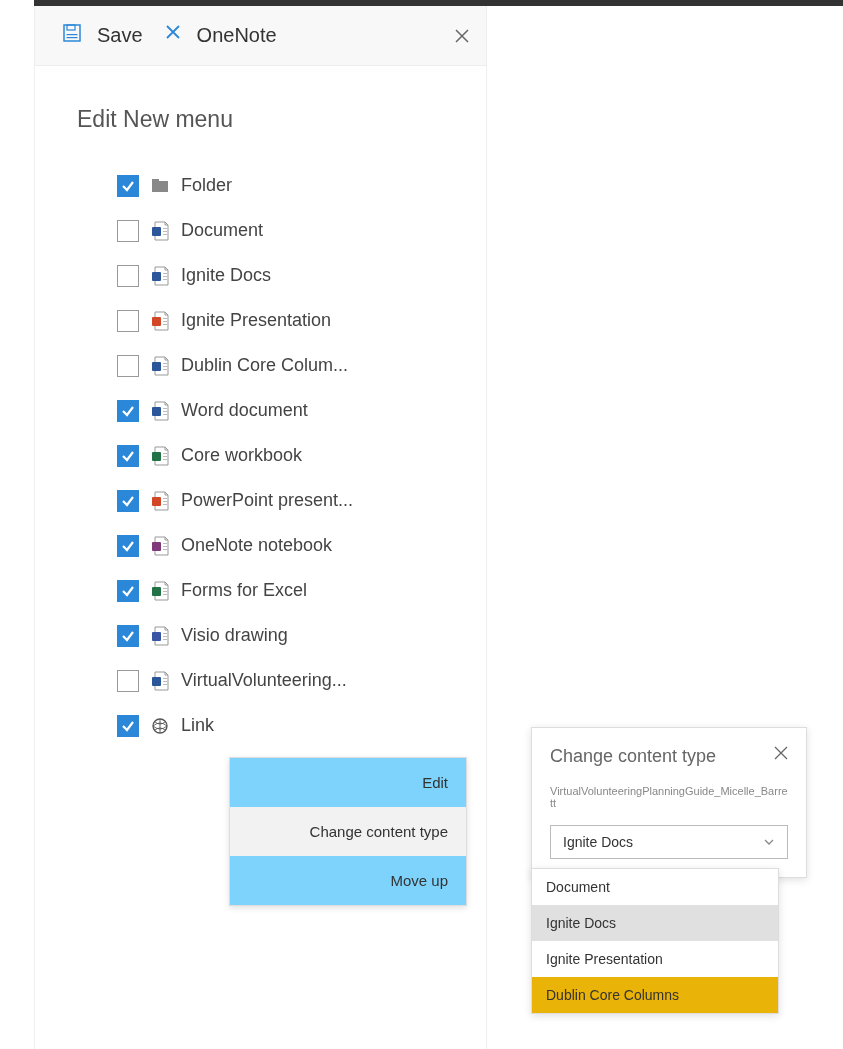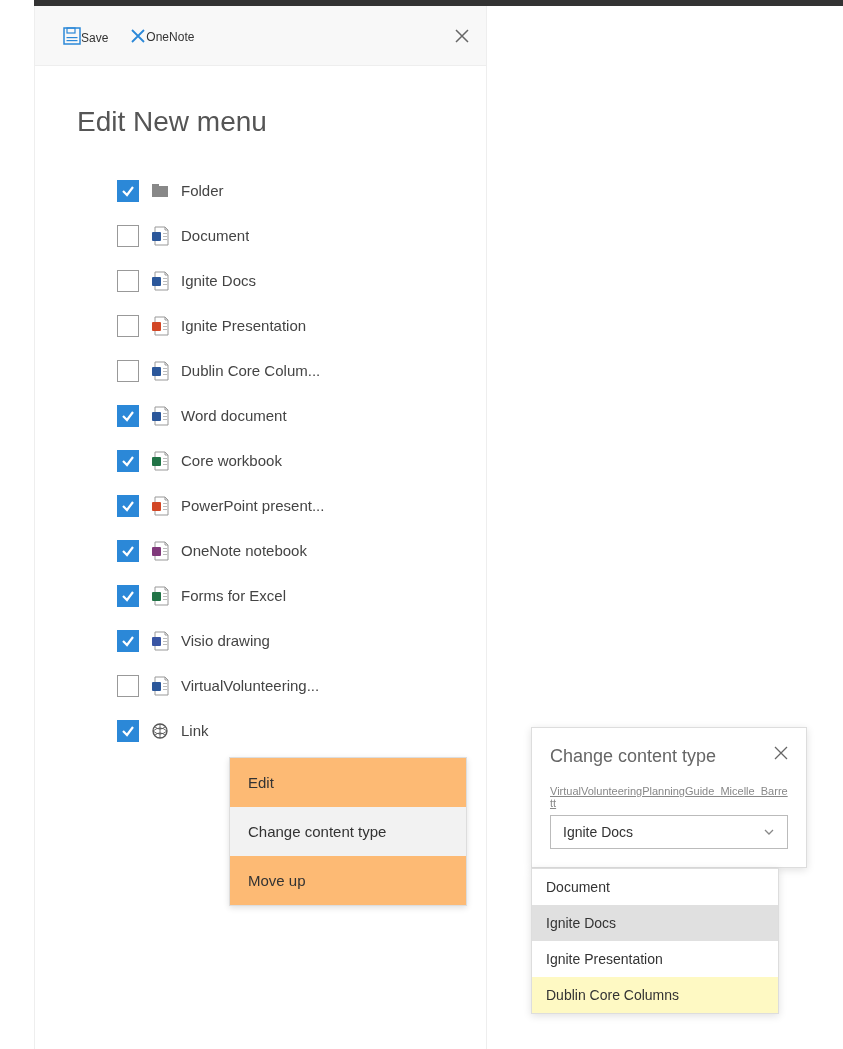--- a/index.html
+++ b/index.html
@@ -31,37 +31,37 @@
       height: 60px;
       background: #f8f8f8;
       display: flex;
       align-items: center;
       border-bottom: 1px solid #eee;
       padding: 0 28px;
       position: relative;
     }
     .toolbar-btn {
       display: flex;
-      align-items: flex-end;
-      gap: 0;
-      font-size: 12px;
+      align-items: flex-start;
+      gap: 16px;
+      font-size: 20px;
       color: #333;
       cursor: pointer;
       margin-right: 22px;
     }
     .toolbar-close {
       position: absolute;
       right: 16px;
       top: 50%;
       transform: translateY(-50%);
       cursor: pointer;
       color: #666;
     }
     .panel-title {
-      font-size: 28px;
+      font-size: 23px;
       font-weight: 300;
       color: #555;
       margin: 40px 0 30px 42px;
     }
     .item-list {
       padding-left: 82px;
     }
     .item-row {
       display: flex;
       align-items: center;
@@ -84,37 +84,38 @@
     }
     .file-icon {
       width: 18px;
       height: 22px;
       display: flex;
       align-items: center;
       justify-content: center;
       flex-shrink: 0;
     }
     .item-label {
-      font-size: 15px;
+      font-size: 18px;
       color: #444;
       white-space: nowrap;
       overflow: hidden;
       text-overflow: ellipsis;
       max-width: 190px;
     }
     
     .context-menu {
       position: absolute;
       left: 229px;
       top: 757px;
       width: 238px;
-      background: #fdba74;
+      background: #7dd3fc;
       border: 1px solid #ddd;
       box-shadow: 0 2px 6px rgba(0,0,0,0.12);
       z-index: 20;
+      text-align: right;
     }
     .context-item {
       padding: 16px 18px;
       font-size: 15px;
       color: #333;
       cursor: pointer;
     }
     .context-item.highlight {
       background: #f2f2f2;
     }
@@ -138,23 +139,22 @@
     .right-popup-title {
       font-size: 18px;
       font-weight: 300;
       color: #666;
     }
     .right-popup-close { cursor: pointer; color: #666; }
     .right-popup-sub {
       font-size: 11px;
       color: #888;
       margin-top: 18px;
-      margin-bottom: 6px;
+      margin-bottom: 16px;
       word-break: break-all;
-      text-decoration: underline;
     }
     .select-box {
       border: 1px solid #bbb;
       height: 34px;
       display: flex;
       align-items: center;
       justify-content: space-between;
       padding: 0 12px;
       font-size: 14px;
       color: #333;
@@ -175,21 +175,21 @@
     .dropdown-item {
       padding: 10px 14px;
       font-size: 14px;
       color: #333;
       cursor: pointer;
     }
     .dropdown-item.sel {
       background: #e0e0e0;
     }
     .dropdown-item.alt {
-      background: #fef9c3;
+      background: #eab308;
     }
     svg { display: block; }
   </style>
 </head>
 <body>
 
 <div class="top-black-bar"></div>
 
 <div class="panel">
   <div class="toolbar">

